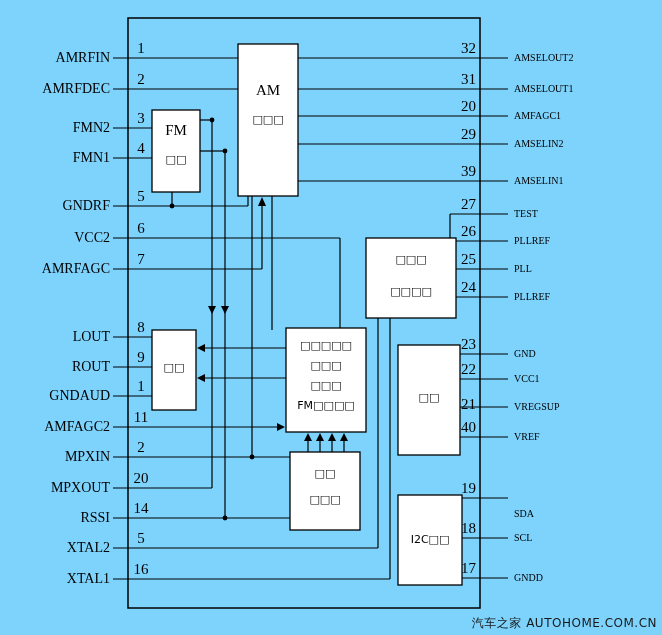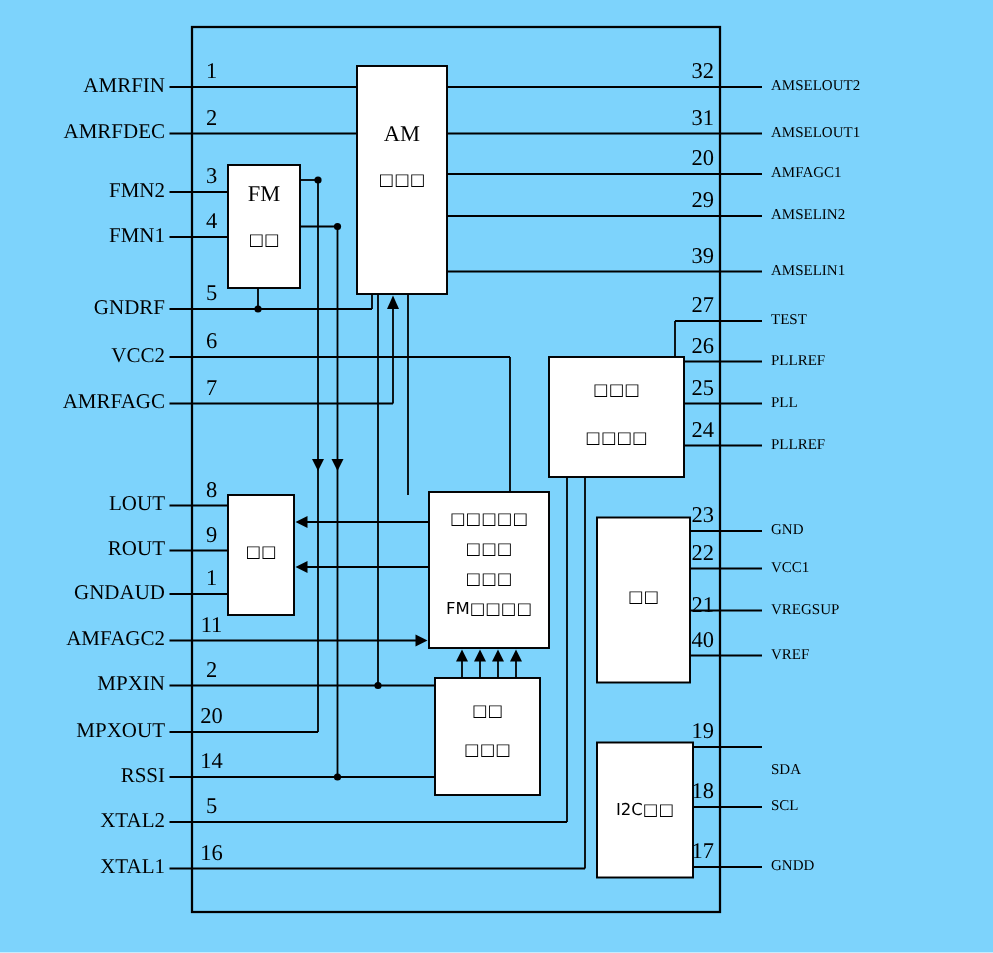--- a/index.html
+++ b/index.html
@@ -199,14 +199,15 @@
   <div class="blk-line" style="left:290px;top:466px;width:70px">□□</div>
   <div class="blk-line" style="left:290px;top:492px;width:70px">□□□</div>
 
   <div class="blk-line" style="left:366px;top:252px;width:90px">□□□</div>
   <div class="blk-line" style="left:366px;top:284px;width:90px">□□□□</div>
 
   <div class="blk-line" style="left:398px;top:390px;width:62px">□□</div>
 
   <div class="blk-line" style="left:398px;top:532px;width:64px">I2C□□</div>
 
+  <div class="watermark">汽车之家 AUTOHOME.COM.CN</div>
 
 </div>
 
 </body></html>

